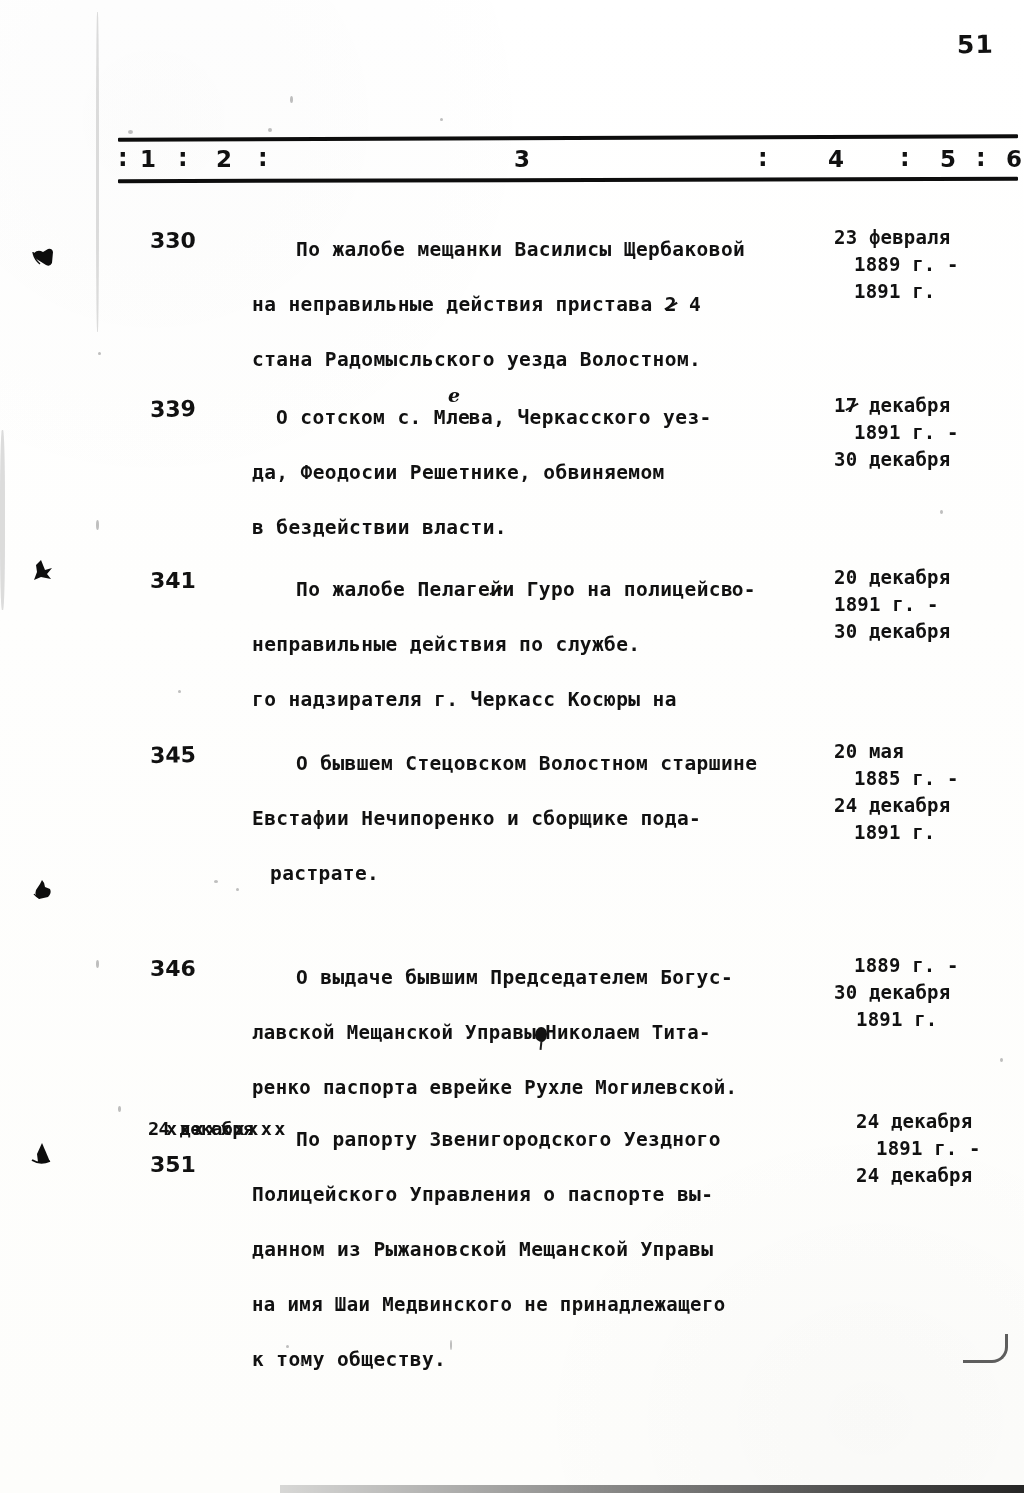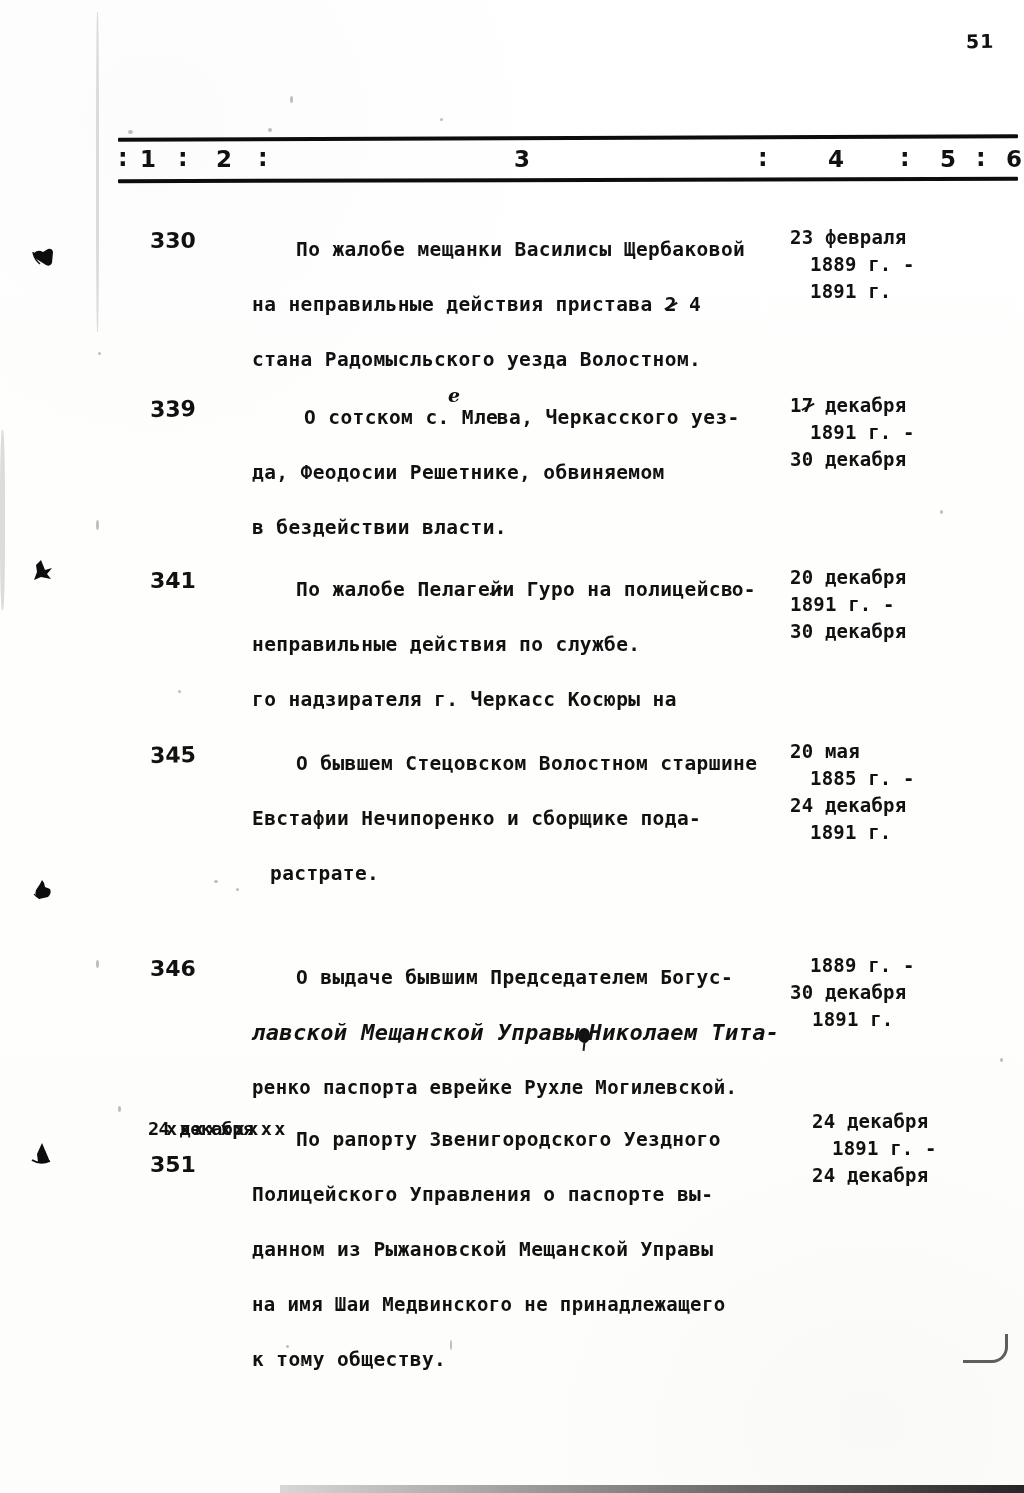--- a/index.html
+++ b/index.html
@@ -25,21 +25,21 @@
       radial-gradient(ellipse 60% 40% at 15% 8%, rgba(0,0,0,0.012), rgba(0,0,0,0) 70%),
       radial-gradient(ellipse 50% 30% at 85% 95%, rgba(0,0,0,0.015), rgba(0,0,0,0) 70%),
       linear-gradient(180deg, #ffffff 0%, #fefefd 40%, #fdfdfb 100%);
   }
 
   
   .page-number {
     position: absolute;
     top: 30px;
     right: 30px;
-    font-size: 19px;
+    font-size: 25px;
     font-weight: 700;
     letter-spacing: 1px;
     font-family: "DejaVu Sans", "Liberation Sans", sans-serif;
     transform: rotate(-0.6deg);
   }
 
   
   .header-band {
     position: absolute;
     left: 118px;
@@ -113,21 +113,21 @@
     position: absolute;
     left: 790px;
     top: -4px;
     width: 230px;
     font-size: 19px;
     font-weight: 600;
     line-height: 27px;
     font-family: "DejaVu Sans Mono", "Liberation Mono", monospace;
     letter-spacing: 0.2px;
   }
-  .date-line { white-space: nowrap; }
+  .date-line { white-space: nowrap; margin-left: 44px; }
   .date-line.pad1 { padding-left: 20px; }
   .date-line.pad2 { padding-left: 22px; }
 
   
   .strike-char {
     position: relative;
     display: inline-block;
   }
   .strike-char::after {
     content: "";
@@ -288,21 +288,21 @@
       <div class="date-line">23 февраля</div>
       <div class="date-line pad1">1889 г. -</div>
       <div class="date-line pad1">1891 г.</div>
     </div>
   </div>
 
   <div class="entry" style="top:396px;">
     <div class="entry-num skew">339</div>
     <div class="entry-body">
       <div class="body-line" style="position:relative;">
-        <span style="margin-left:52px;">О сотском с. Мл</span><span class="overstruck">е</span><span>ва, Черкасского уез-</span>
+        <span style="margin-left:24px;">О сотском с. Мл</span><span class="overstruck">е</span><span>ва, Черкасского уез-</span>
         <span class="handwritten-ins" style="left:196px; top:-22px;">е</span>
       </div>
       <div class="body-line">да, Феодосии Решетнике, обвиняемом</div>
       <div class="body-line">в бездействии власти.</div>
     </div>
     <div class="entry-dates">
       <div class="date-line">1<span class="strike-char">7</span> декабря</div>
       <div class="date-line pad1">1891 г. -</div>
       <div class="date-line">30 декабря</div>
     </div>
@@ -334,21 +334,21 @@
       <div class="date-line pad1">1885 г. -</div>
       <div class="date-line">24 декабря</div>
       <div class="date-line pad1">1891 г.</div>
     </div>
   </div>
 
   <div class="entry" style="top:956px;">
     <div class="entry-num">346</div>
     <div class="entry-body">
       <div class="body-line indent">О выдаче бывшим Председателем Богус-</div>
-      <div class="body-line" style="font-size:22px;font-style:italic;">лавской Мещанской Управы<span class="ink-blot"></span>Николаем Тита-</div>
+      <div class="body-line" style="font-size:19px;">лавской Мещанской Управы<span class="ink-blot"></span>Николаем Тита-</div>
       <div class="body-line" style="font-size:19px;">ренко паспорта еврейке Рухле Могилевской.</div>
     </div>
     <div class="entry-dates">
       <div class="date-line pad1">1889 г. -</div>
       <div class="date-line">30 декабря</div>
       <div class="date-line pad2">1891 г.</div>
     </div>
   </div>
 
   <div class="entry" style="top:1152px;">

